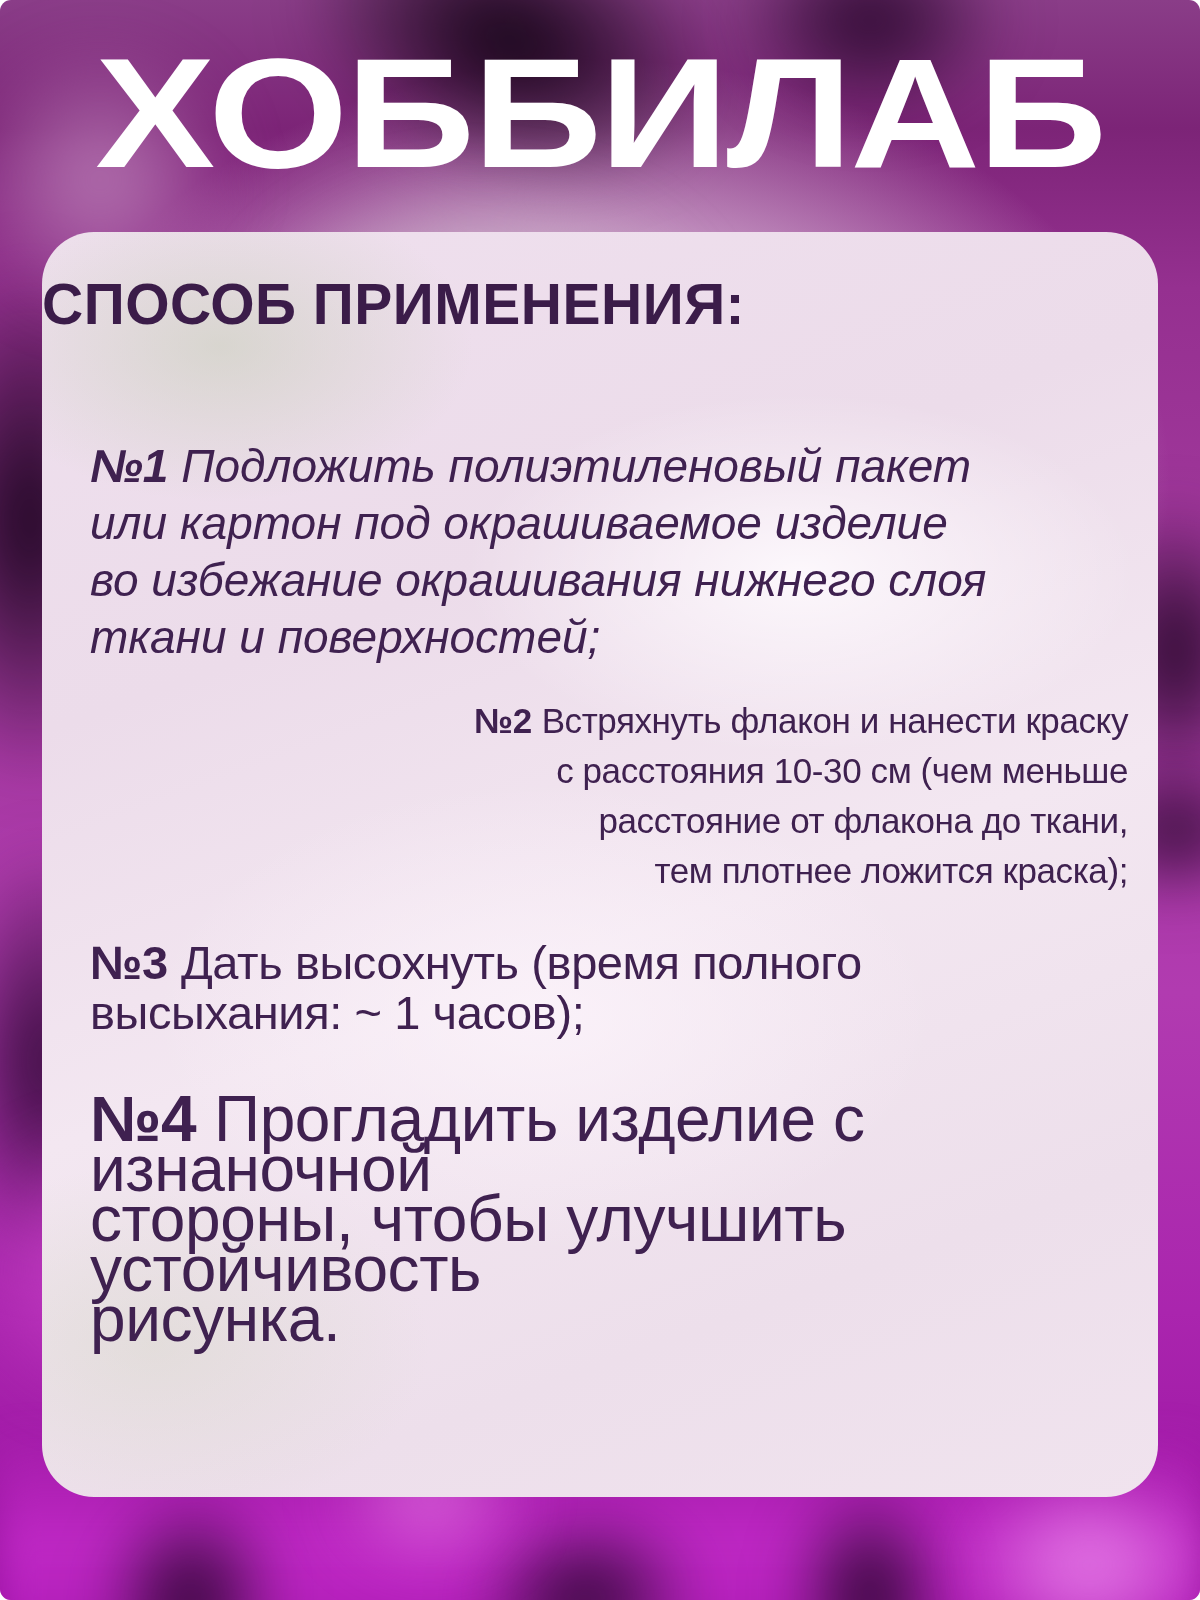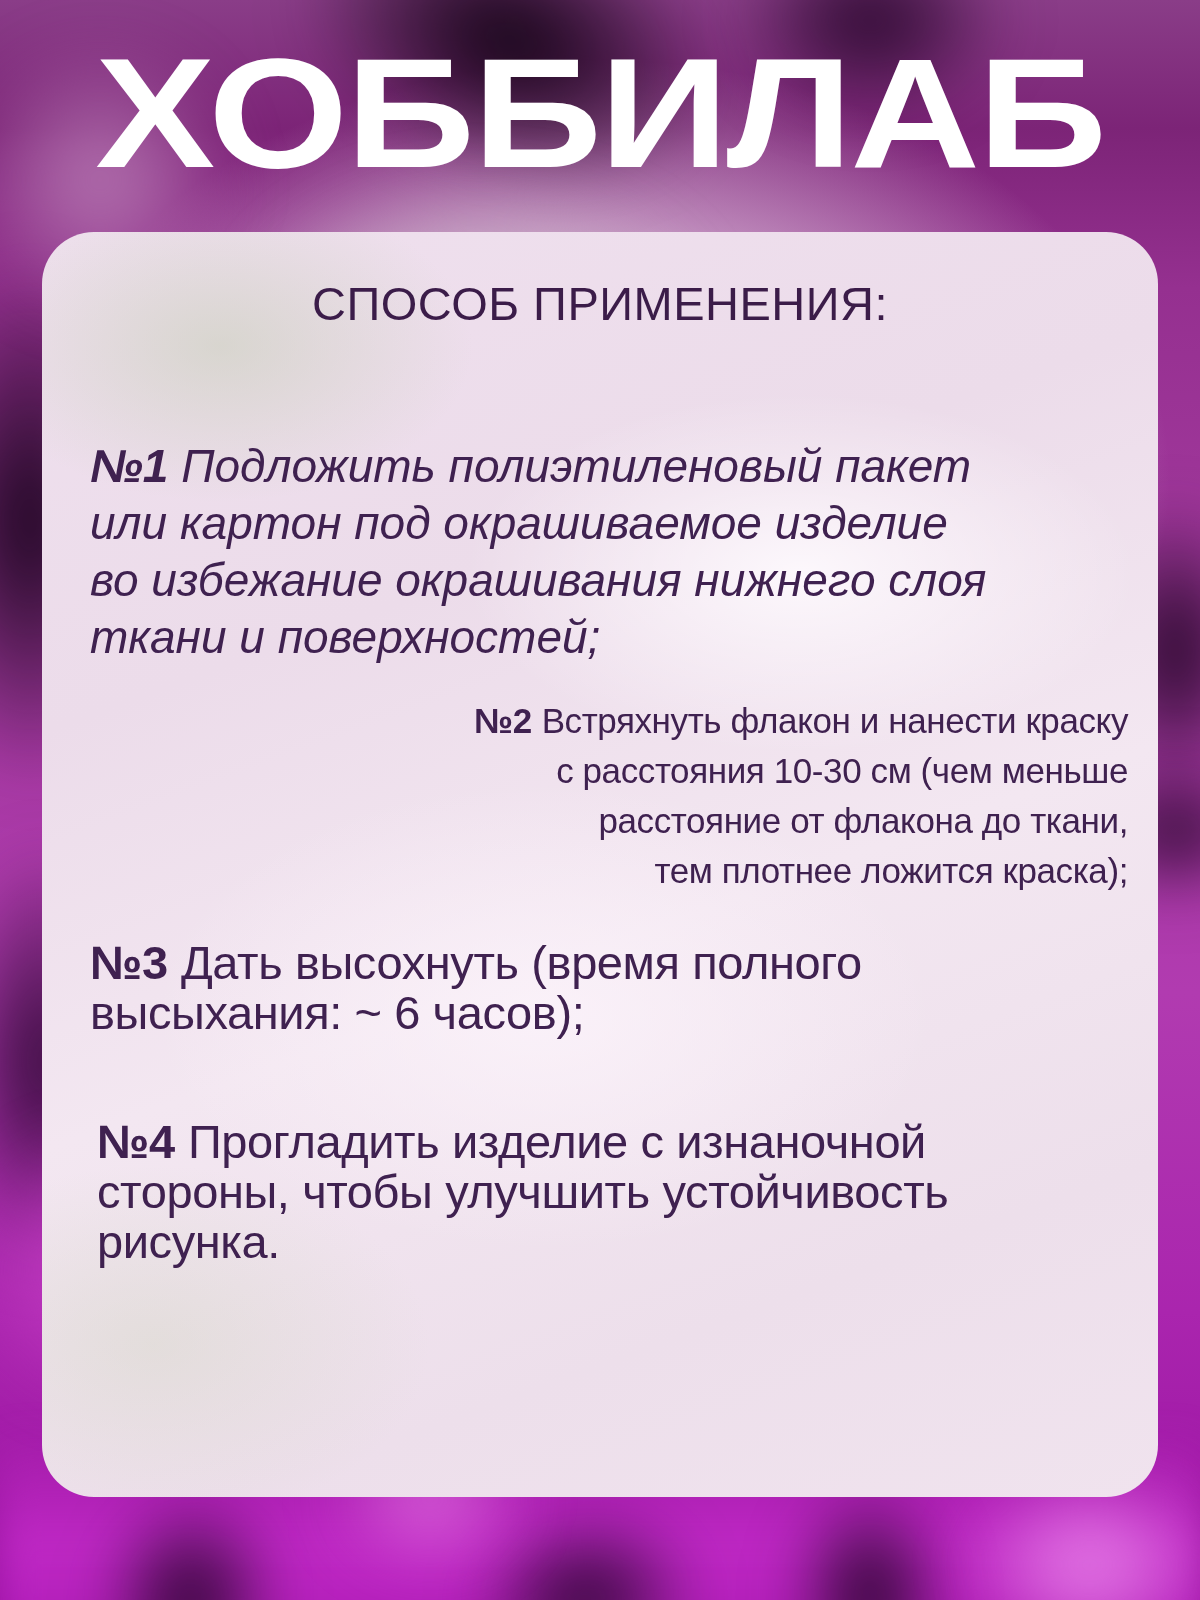--- a/index.html
+++ b/index.html
@@ -1,39 +1,39 @@
 <!DOCTYPE html>
 <html><head>
 <meta charset="utf-8">
 <style>
   html,body{margin:0;padding:0;width:1200px;height:1600px;overflow:hidden;
     font-family:"Liberation Sans","DejaVu Sans",sans-serif;}
   .scene{position:relative;width:1200px;height:1600px;overflow:hidden;
     background:
       radial-gradient(ellipse 760px 560px at 50% 30%, rgba(244,232,243,.95) 0%, rgba(225,205,224,.6) 45%, rgba(190,130,188,0) 75%),
-      linear-gradient(180deg,#8a3d88 0%,#7c2477 8%,#953090 18%,#a53aa0 40%,#b13bb0 62%,#aa25ae 82%,#9a12a2 100%);}
+      linear-gradient(180deg,#8a3d88 0%,#7c2477 8%,#953090 18%,#a53aa0 40%,#b13bb0 62%,#aa25ae 82%,#9a12a2 100%); border-radius: 11px;}
   .blob{position:absolute;filter:blur(30px);border-radius:50%;}
   
   .card{position:absolute;left:42px;top:232px;width:1116px;height:1265px;
     border-radius:52px;
     background:
       radial-gradient(ellipse 420px 260px at 16% 9%, rgba(198,206,183,.55) 0%, rgba(198,206,183,0) 60%),
       radial-gradient(ellipse 560px 300px at 68% 27%, rgba(255,252,255,.85) 0%, rgba(255,252,255,0) 60%),
       radial-gradient(ellipse 460px 300px at 10% 88%, rgba(208,213,192,.4) 0%, rgba(208,213,192,0) 60%),
       radial-gradient(ellipse 600px 360px at 45% 62%, rgba(252,244,251,.8) 0%, rgba(252,244,251,0) 65%),
       linear-gradient(160deg,#efe0ee 0%,#ecdcea 30%,#f3e7f1 55%,#eddfeb 80%,#f0e3ee 100%);
     color:#3f2150;}
-  .card-title{position:absolute;top:47px;left:0;width:100%;text-align:center;
-    font-size:47px;font-weight:400;letter-spacing:.5px;color:#3b1c49;line-height:50px;}
+  .card-title{position:absolute;top:47px;left:0;width:100%;text-align:left;
+    font-size:57px;font-weight:700;letter-spacing:.5px;color:#3b1c49;line-height:50px;}
   .step,.note{position:absolute;left:48px;right:30px;white-space:pre-line;}
   .step .num{font-weight:700;margin-right:.28em;}
   .step-1{top:160px;font-size:46px;line-height:57px;letter-spacing:0;font-style:italic;}
   .step-2{top:429px;font-size:35px;line-height:50px;letter-spacing:-.4px;text-align:right;}
   .step-3{top:659px;font-size:47px;line-height:50px;letter-spacing:-.4px;}
-  .step-4{top:838px;font-size:47px;line-height:50px;letter-spacing:-.4px;margin-left:7px;}
+  .step-4{top:798px;font-size:64px;line-height:50px;letter-spacing:-.4px;}
   .note{top:979px;font-size:49px;line-height:50px;font-weight:700;letter-spacing:-.6px;color:#3c1e4b;}
   
   .logo{position:absolute;top:36px;left:0;width:1200px;text-align:center;
     font-size:155px;line-height:155px;font-weight:700;color:#ffffff;
     transform:scaleX(1.16);transform-origin:50% 50%;letter-spacing:-2px;white-space:nowrap;}
 </style>
 </head>
 <body>
 
 <div class="scene">
@@ -63,21 +63,21 @@
 или картон под окрашиваемое изделие
 во избежание окрашивания нижнего слоя
 ткани и поверхностей;</span></p>
 
     <p class="step step-2"><span class="num">№2</span><span>Встряхнуть флакон и нанести краску
 с расстояния 10-30 см (чем меньше
 расстояние от флакона до ткани,
 тем плотнее ложится краска);</span></p>
 
     <p class="step step-3"><span class="num">№3</span><span>Дать высохнуть (время полного
-высыхания: ~ 6 часов);</span></p>
+высыхания: ~ 1 часов);</span></p>
 
     <p class="step step-4"><span class="num">№4</span><span>Прогладить изделие с изнаночной
 стороны, чтобы улучшить устойчивость
 рисунка.</span></p>
 
   </div>
 
 </div>
 
 </body></html>

